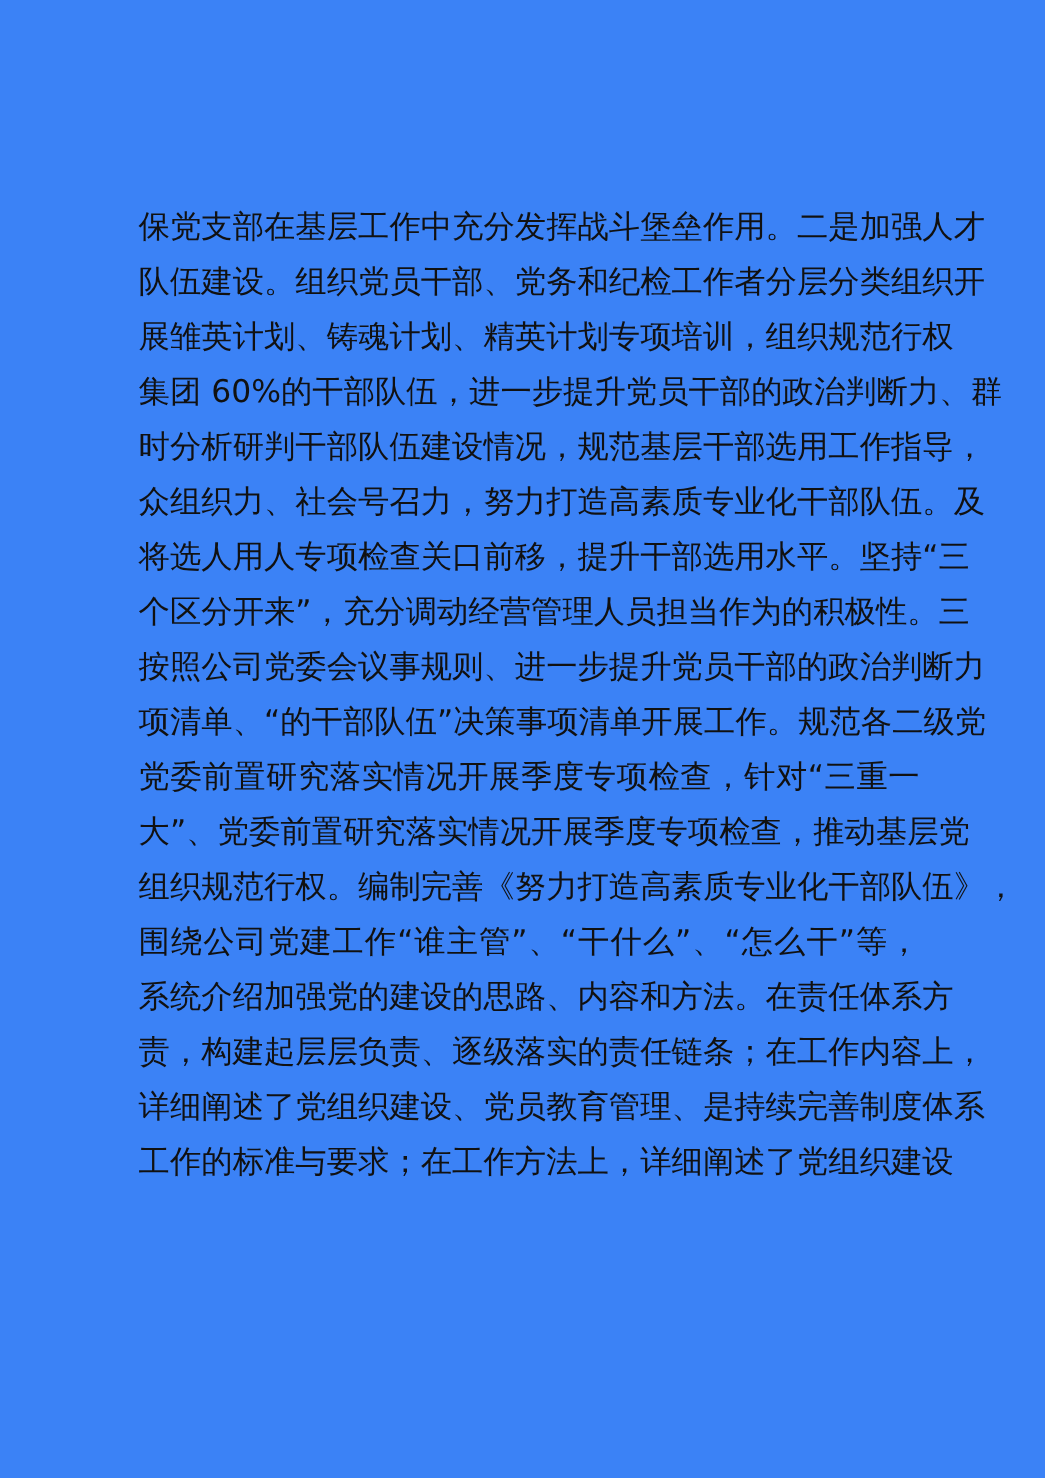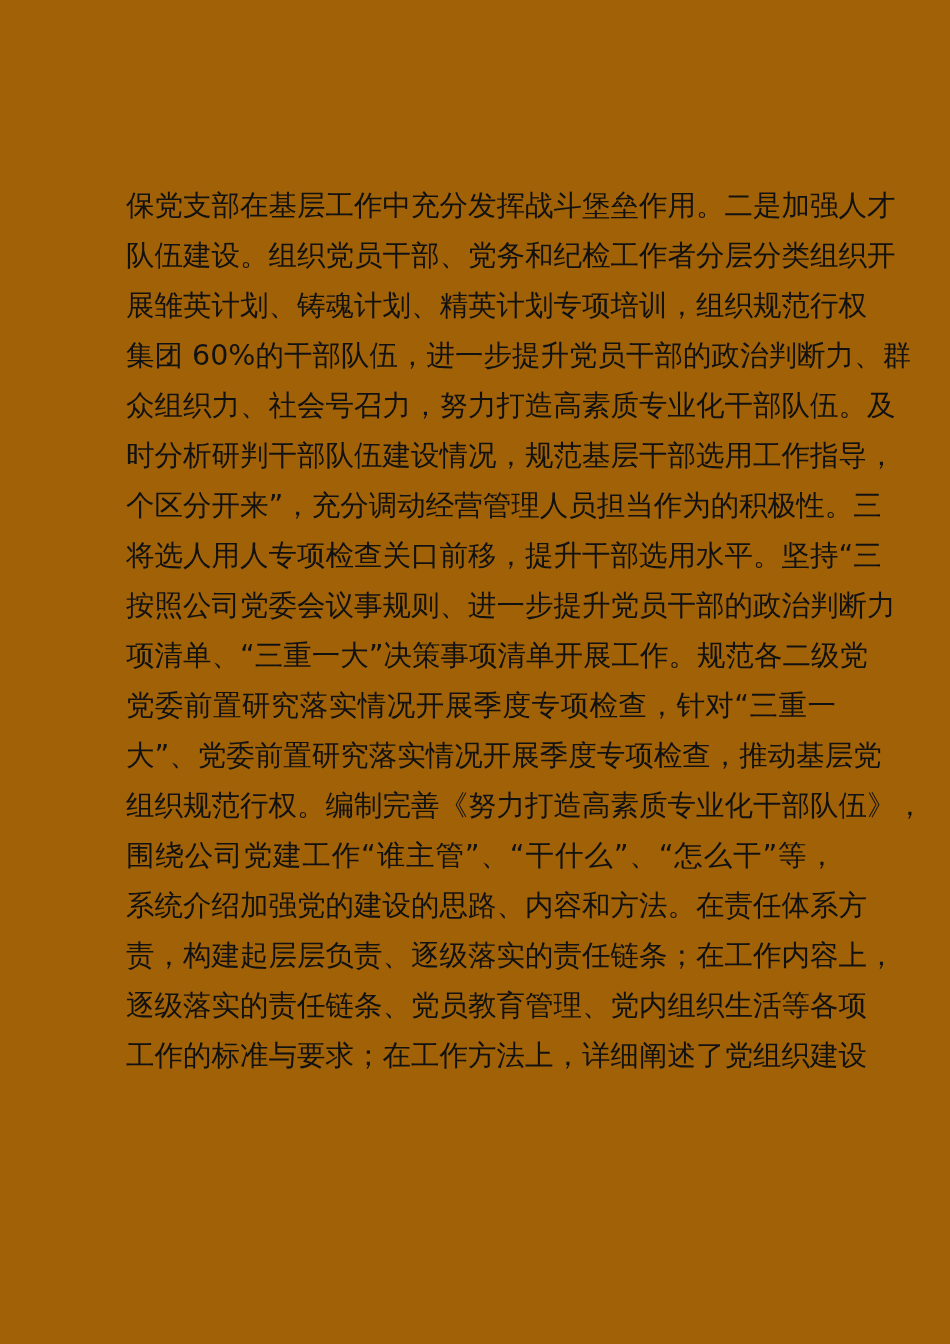--- a/index.html
+++ b/index.html
@@ -14,21 +14,21 @@
       overflow: hidden;
       font-family: "DejaVu Sans", "Liberation Sans", sans-serif;
       color: #111111;
     }
     .page {
       position: absolute;
       left: 0;
       top: 0;
       width: 950px;
       height: 1344px;
-      background: #a16207;
+      background: #3b82f6;
     }
     .body-text {
       position: absolute;
       left: 126px;
       top: 181px;
       width: 710px;
     }
     .line {
       height: 50px;
       line-height: 50px;
@@ -44,28 +44,28 @@
   </style>
 </head>
 <body>
 
 <div class="page">
   <div class="body-text">
     <div class="line">保党支部在基层工作中充分发挥战斗堡垒作用。二是加强人才</div>
     <div class="line">队伍建设。组织党员干部、党务和纪检工作者分层分类组织开</div>
     <div class="line">展雏英计划、铸魂计划、精英计划专项培训，组织规范行权</div>
     <div class="line">集团 60%的干部队伍，进一步提升党员干部的政治判断力、群</div>
+    <div class="line">时分析研判干部队伍建设情况，规范基层干部选用工作指导，</div>
     <div class="line">众组织力、社会号召力，努力打造高素质专业化干部队伍。及</div>
-    <div class="line">时分析研判干部队伍建设情况，规范基层干部选用工作指导，</div>
+    <div class="line">将选人用人专项检查关口前移，提升干部选用水平。坚持“三</div>
     <div class="line">个区分开来”，充分调动经营管理人员担当作为的积极性。三</div>
-    <div class="line">将选人用人专项检查关口前移，提升干部选用水平。坚持“三</div>
     <div class="line">按照公司党委会议事规则、进一步提升党员干部的政治判断力</div>
-    <div class="line">项清单、“三重一大”决策事项清单开展工作。规范各二级党</div>
+    <div class="line">项清单、“的干部队伍”决策事项清单开展工作。规范各二级党</div>
     <div class="line">党委前置研究落实情况开展季度专项检查，针对“三重一</div>
     <div class="line">大”、党委前置研究落实情况开展季度专项检查，推动基层党</div>
     <div class="line">组织规范行权。编制完善《努力打造高素质专业化干部队伍》，</div>
     <div class="line">围绕公司党建工作“谁主管”、“干什么”、“怎么干”等，</div>
     <div class="line">系统介绍加强党的建设的思路、内容和方法。在责任体系方</div>
     <div class="line">责，构建起层层负责、逐级落实的责任链条；在工作内容上，</div>
-    <div class="line">逐级落实的责任链条、党员教育管理、党内组织生活等各项</div>
+    <div class="line">详细阐述了党组织建设、党员教育管理、是持续完善制度体系</div>
     <div class="line last">工作的标准与要求；在工作方法上，详细阐述了党组织建设</div>
   </div>
 </div>
 
 </body></html>

